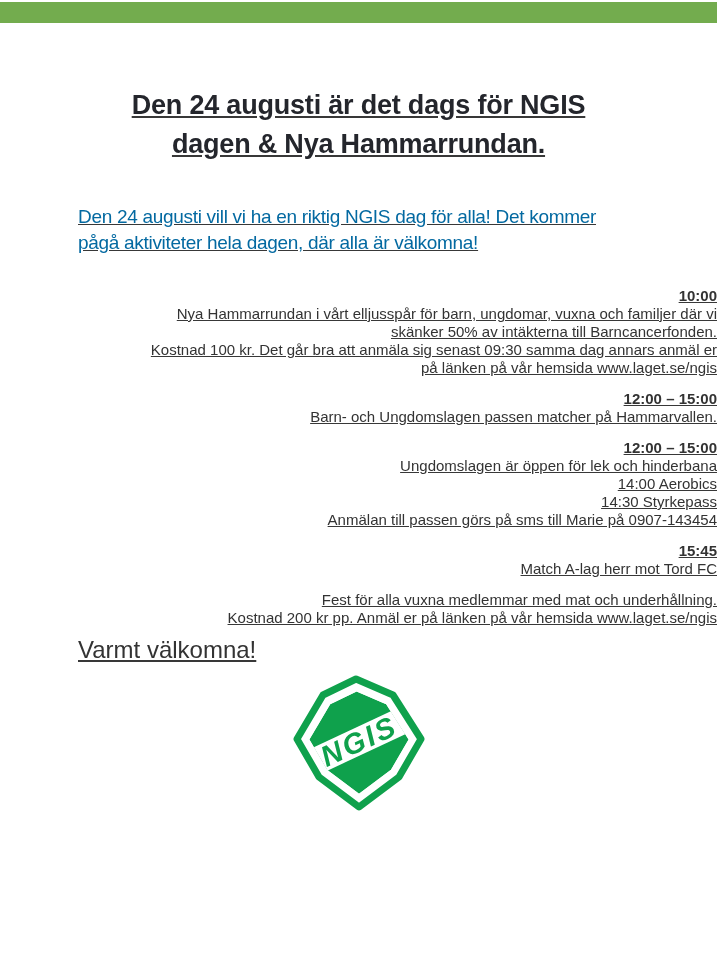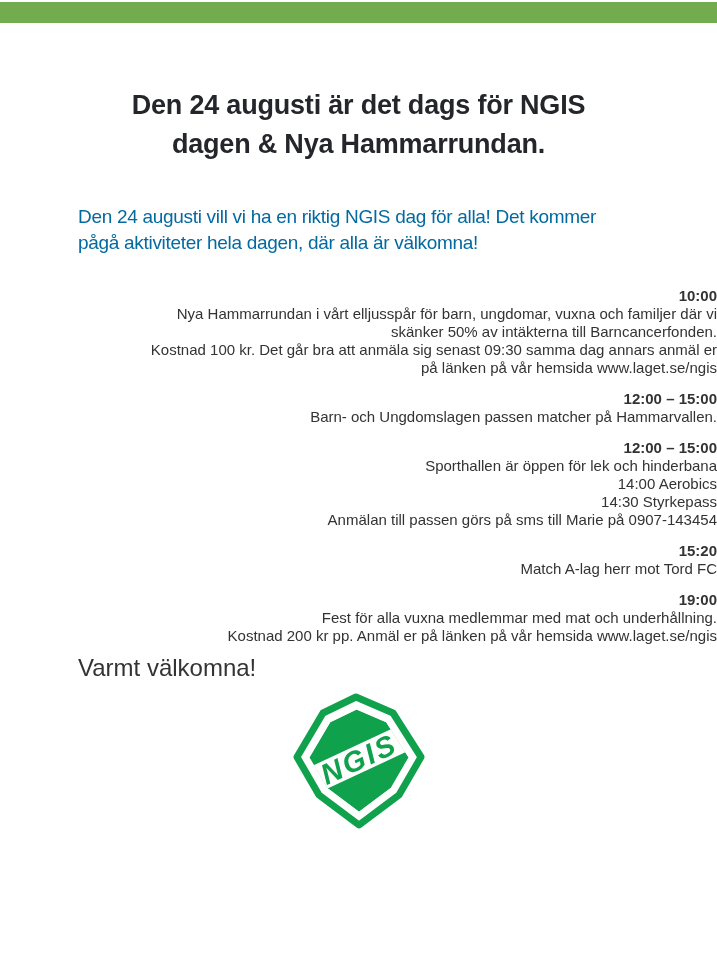--- a/index.html
+++ b/index.html
@@ -4,20 +4,21 @@
 <style>
   html, body { margin: 0; padding: 0; background: #ffffff; }
   .page {
     position: relative;
     width: 717px;
     height: 960px;
     background: #ffffff;
     overflow: hidden;
     font-family: "Liberation Sans", sans-serif;
     color: #383838;
+    text-decoration: underline;
   }
   .top-bar {
     position: absolute;
     top: 2px;
     left: 0;
     width: 717px;
     height: 21px;
     background: #73ac4e;
   }
   .title {
@@ -95,33 +96,32 @@
       <div class="line">på länken på vår hemsida www.laget.se/ngis</div>
     </div>
 
     <div class="section">
       <div class="time">12:00 – 15:00</div>
       <div class="line">Barn- och Ungdomslagen passen matcher på Hammarvallen.</div>
     </div>
 
     <div class="section">
       <div class="time">12:00 – 15:00</div>
-      <div class="line">Sporthallen är öppen för lek och hinderbana</div>
+      <div class="line">Ungdomslagen är öppen för lek och hinderbana</div>
       <div class="line">14:00 Aerobics</div>
       <div class="line">14:30 Styrkepass</div>
       <div class="line">Anmälan till passen görs på sms till Marie på 0907-143454</div>
     </div>
 
     <div class="section">
-      <div class="time">15:20</div>
+      <div class="time">15:45</div>
       <div class="line">Match A-lag herr mot Tord FC</div>
     </div>
 
     <div class="section">
-      <div class="time">19:00</div>
       <div class="line">Fest för alla vuxna medlemmar med mat och underhållning.</div>
       <div class="line">Kostnad 200 kr pp. Anmäl er på länken på vår hemsida www.laget.se/ngis</div>
     </div>
 
   </div>
 
 
   <div class="welcome">Varmt välkomna!</div>
 
   <div class="logo-wrap">

